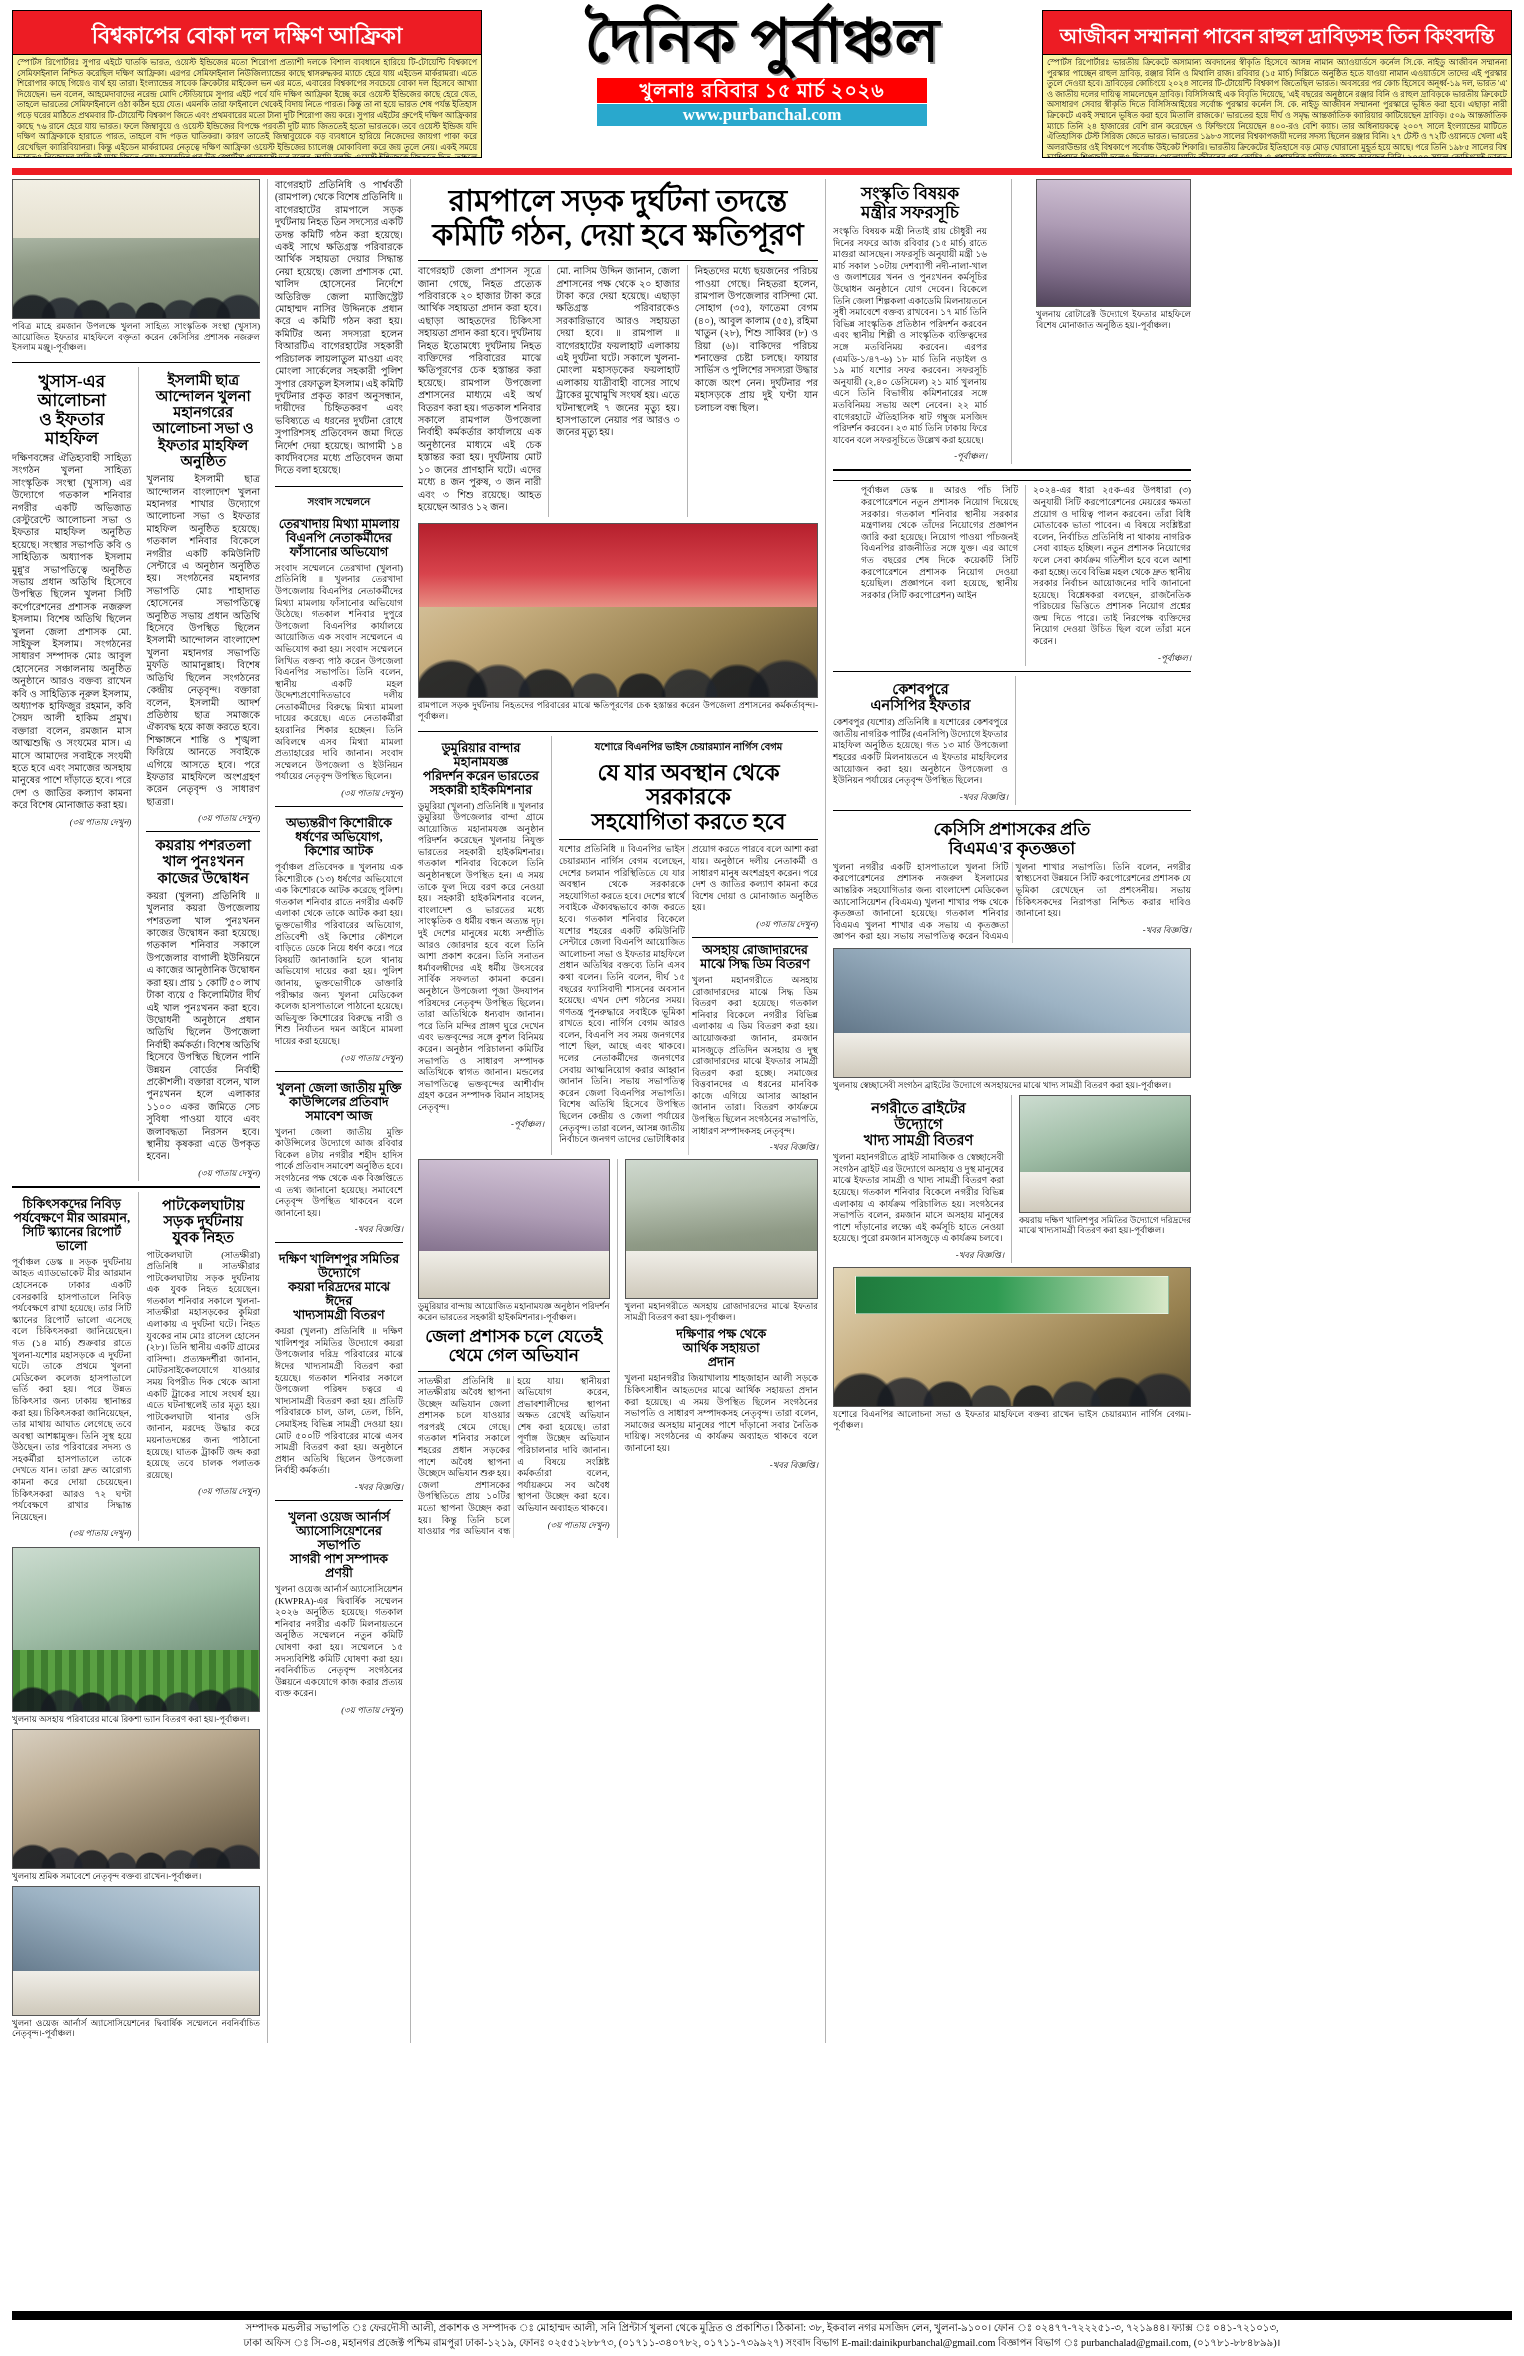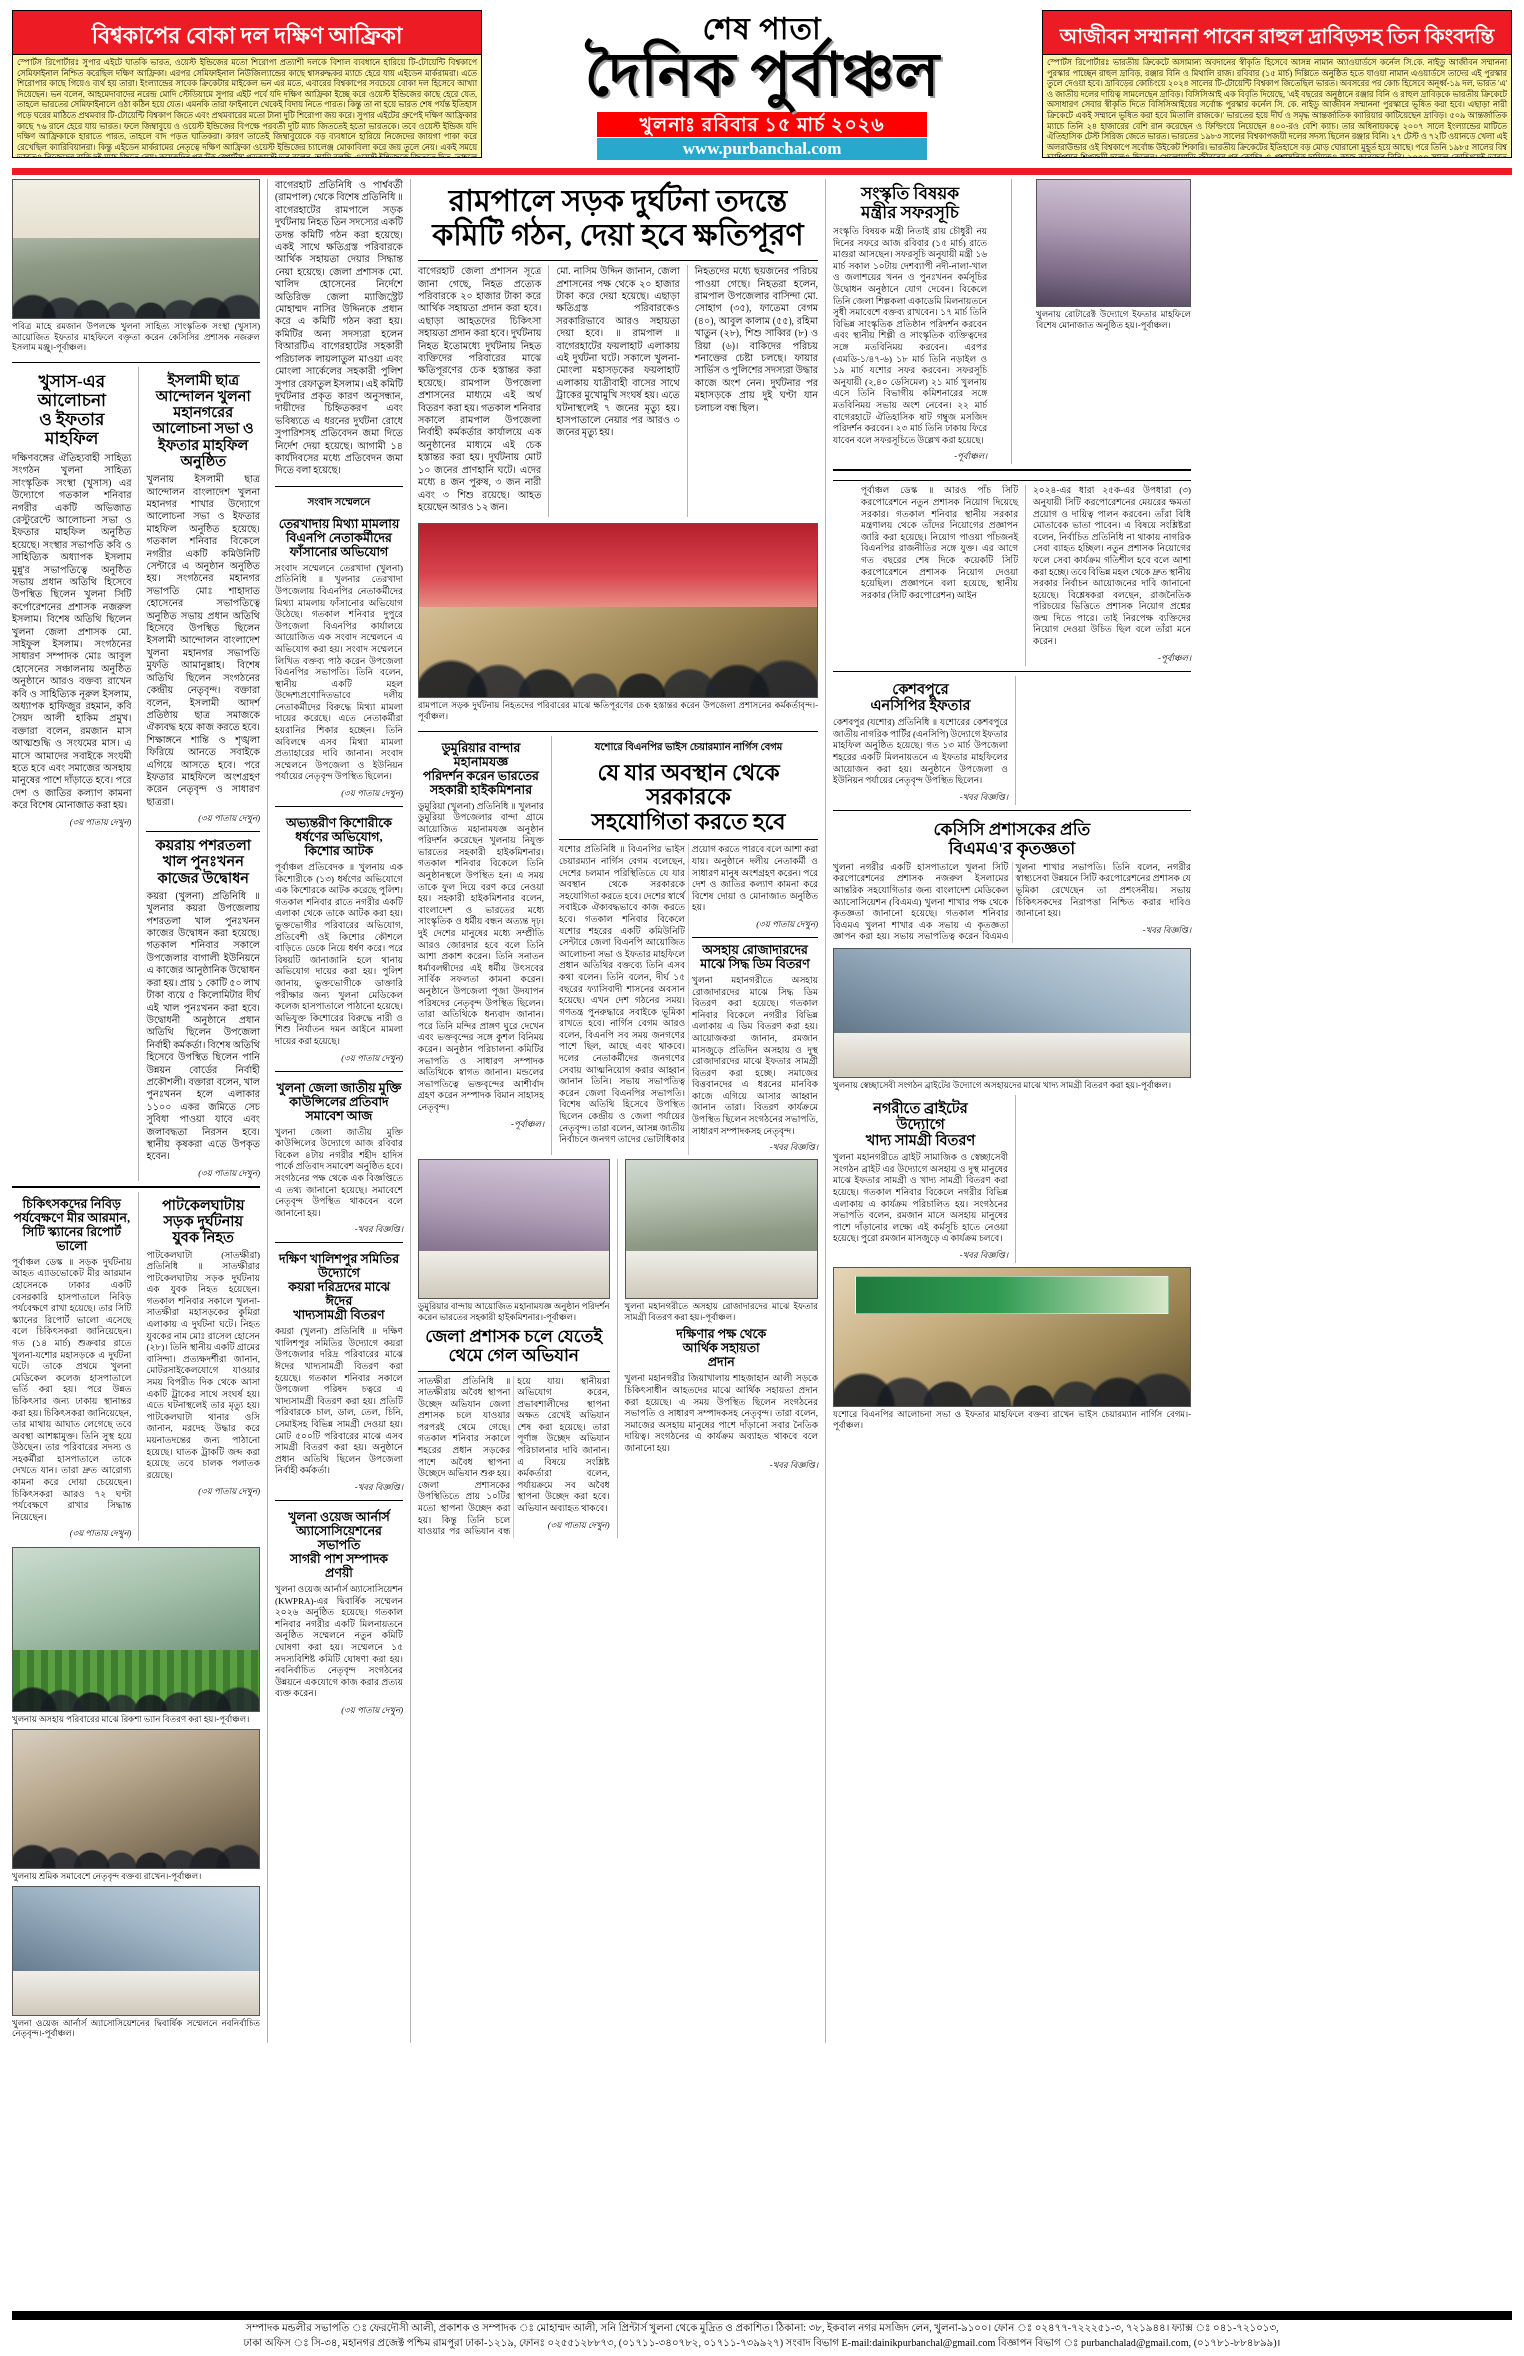--- a/index.html
+++ b/index.html
@@ -126,21 +126,20 @@
 <div class="page">
 
   <div class="masthead">
 
     <div class="mh-side">
       <div class="mh-title">বিশ্বকাপের বোকা দল দক্ষিণ আফ্রিকা</div>
       <div class="mh-body">স্পোর্টস রিপোর্টারঃ সুপার এইটে ঘাতকি ভারত, ওয়েস্ট ইন্ডিজের মতো শিরোপা প্রত্যাশী দলকে বিশাল ব্যবধানে হারিয়ে টি-টোয়েন্টি বিশ্বকাপে সেমিফাইনাল নিশ্চিত করেছিল দক্ষিণ আফ্রিকা। এরপর সেমিফাইনাল নিউজিল্যান্ডের কাছে শ্বাসরুদ্ধকর ম্যাচে হেরে যায় এইডেন মার্করামরা। এতে শিরোপার কাছে গিয়েও ব্যর্থ হয় তারা। ইংল্যান্ডের সাবেক ক্রিকেটার মাইকেল ভন এর মতে, এবারের বিশ্বকাপের সবচেয়ে বোকা দল হিসেবে আখ্যা দিয়েছেন। ভন বলেন, আহমেদাবাদের নরেন্দ্র মোদি স্টেডিয়ামে সুপার এইট পর্বে যদি দক্ষিণ আফ্রিকা ইচ্ছে করে ওয়েস্ট ইন্ডিজের কাছে হেরে যেত, তাহলে ভারতের সেমিফাইনালে ওঠা কঠিন হয়ে যেত। এমনকি তারা ফাইনালে থেকেই বিদায় নিতে পারত। কিন্তু তা না হয়ে ভারত শেষ পর্যন্ত ইতিহাস গড়ে ঘরের মাঠিতে প্রথমবার টি-টোয়েন্টি বিশ্বকাপ জিতে এবং প্রথমবারের মতো টানা দুটি শিরোপা জয় করে। সুপার এইটের গ্রুপেই দক্ষিণ আফ্রিকার কাছে ৭৬ রানে হেরে যায় ভারত। ফলে জিম্বাবুয়ে ও ওয়েস্ট ইন্ডিজের বিপক্ষে পরবর্তী দুটি ম্যাচ জিততেই হতো ভারতকে। তবে ওয়েস্ট ইন্ডিজ যদি দক্ষিণ আফ্রিকাকে হারাতে পারত, তাহলে বাদ পড়ত ঘাতিকরা। কারণ তাতেই জিম্বাবুয়েকে বড় ব্যবধানে হারিয়ে নিজেদের জায়গা পাকা করে রেখেছিল ক্যারিবিয়ানরা। কিন্তু এইডেন মার্করামের নেতৃত্বে দক্ষিণ আফ্রিকা ওয়েস্ট ইন্ডিজের চ্যালেঞ্জ মোকাবিলা করে জয় তুলে নেয়। একই সময়ে ভারতও নিজেদের বাকি দুই ম্যাচ জিতে নেয়। কয়েকদিন পর 'টক স্পোর্টস' পডকাস্টে ভন বলেন, আমি বলছি, ওয়েস্ট ইন্ডিজকে জিততে দিত, তাহলে ভারত ছিটকে যেত। সেই সুযোগে দক্ষিণ আফ্রিকা আসলে ভারতের এগিয়ে যাওয়ার পথ খুলে দেয়। এরপর ইংল্যান্ডকে হারিয়ে ভারত ফাইনালে ওঠে। তাকে দেওয়াই কৌশল হওয়া উচিত। তার মতে, সেই সুযোগই হাতছাড়া করে দক্ষিণ আফ্রিকা, ফাইনালে ভারত ক্যারিবিয়ানকে ৯৬ রানে হারিয়ে শিরোপা জেতে ভারত।</div>
     </div>
 
     <div class="mh-center">
-      <div class="mh-shesh">শেষ পাতা</div>
       <div class="mh-logo">দৈনিক পুর্বাঞ্চল</div>
       <div class="mh-date">খুলনাঃ রবিবার ১৫ মার্চ  ২০২৬</div>
       <div class="mh-url">www.purbanchal.com</div>
     </div>
 
     <div class="mh-side">
       <div class="mh-title" style="font-size:20px;">আজীবন সম্মাননা পাবেন রাহুল দ্রাবিড়সহ তিন কিংবদন্তি</div>
       <div class="mh-body">স্পোর্টস রিপোর্টারঃ ভারতীয় ক্রিকেটে অসামান্য অবদানের স্বীকৃতি হিসেবে আসন্ন নামান অ্যাওয়ার্ডসে কর্নেল সি.কে. নাইডু আজীবন সম্মাননা পুরস্কার পাচ্ছেন রাহুল দ্রাবিড়, রঞ্জার বিনি ও মিথালি রাজ। রবিবার (১৫ মার্চ) দিল্লিতে অনুষ্ঠিত হতে যাওয়া নামান এওয়ার্ডসে তাদের এই পুরস্কার তুলে দেওয়া হবে। দ্রাবিড়ের কোচিংয়ে ২০২৪ সালের টি-টোয়েন্টি বিশ্বকাপ জিতেছিল ভারত। অবসরের পর কোচ হিসেবে অনূর্ধ্ব-১৯ দল, ভারত 'এ' ও জাতীয় দলের দায়িত্ব সামলেছেন দ্রাবিড়। বিসিসিআই এক বিবৃতি দিয়েছে, 'এই বছরের অনুষ্ঠানে রঞ্জার বিনি ও রাহুল দ্রাবিড়কে ভারতীয় ক্রিকেটে অসাধারণ সেবার স্বীকৃতি দিতে বিসিসিআইয়ের সর্বোচ্চ পুরস্কার কর্নেল সি. কে. নাইডু আজীবন সম্মাননা পুরস্কারে ভূষিত করা হবে। এছাড়া নারী ক্রিকেটে একই সম্মানে ভূষিত করা হবে মিতালি রাজকে।' ভারতের হয়ে দীর্ঘ ও সমৃদ্ধ আন্তর্জাতিক ক্যারিয়ার কাটিয়েছেন দ্রাবিড়। ৫০৯ আন্তর্জাতিক ম্যাচে তিনি ২৪ হাজারের বেশি রান করেছেন ও ফিল্ডিংয়ে নিয়েছেন ৪০০-রও বেশি ক্যাচ। তার অধিনায়কত্বে ২০০৭ সালে ইংল্যান্ডের মাটিতে ঐতিহাসিক টেস্ট সিরিজ জেতে ভারত। ভারতের ১৯৮৩ সালের বিশ্বকাপজয়ী দলের সদস্য ছিলেন রঞ্জার বিনি। ২৭ টেস্ট ও ৭২টি ওয়ানডে খেলা এই অলরাউন্ডার ওই বিশ্বকাপে সর্বোচ্চ উইকেট শিকারি। ভারতীয় ক্রিকেটের ইতিহাসে বড় মোড় ঘোরানো মুহূর্ত হয়ে আছে। পরে তিনি ১৯৮৫ সালের বিশ্ব চ্যাম্পিয়ন-শিপজয়ী দলেও ছিলেন। খেলোয়াড়ি জীবনের পর কোচিং ও প্রশাসনিক দায়িত্বেও কাজ করেছেন বিনি। ২০০০ সালে কোচিংয়েই ভারত অনূর্ধ্ব-১৯ বিশ্বকাপ জেতে। অন্যদিকে নারী ক্রিকেটে দীর্ঘদিন ভারতের মুখ ছিলেন মিথালি রাজ। ৩৩৩ আন্তর্জাতিক ম্যাচে খেলা এই ব্যাটার নারী ক্রিকেটারদের মধ্যে প্রথম হিসেবে ১০ হাজারের বেশি আন্তর্জাতিক রান করেন।</div>
     </div>
   </div>
@@ -399,20 +398,26 @@
 
       <div style="display:flex; gap:7px;">
         <div style="width:175px;">
           <div class="hl hl-sm" style="white-space:pre-line;">নগরীতে ব্রাইটের
 উদ্যোগে
 খাদ্য সামগ্রী বিতরণ</div>
           <div class="body-txt sm">খুলনা মহানগরীতে ব্রাইট সামাজিক ও স্বেচ্ছাসেবী সংগঠন ব্রাইট এর উদ্যোগে অসহায় ও দুস্থ মানুষের মাঝে ইফতার সামগ্রী ও খাদ্য সামগ্রী বিতরণ করা হয়েছে। গতকাল শনিবার বিকেলে নগরীর বিভিন্ন এলাকায় এ কার্যক্রম পরিচালিত হয়। সংগঠনের সভাপতি বলেন, রমজান মাসে অসহায় মানুষের পাশে দাঁড়ানোর লক্ষ্যে এই কর্মসূচি হাতে নেওয়া হয়েছে। পুরো রমজান মাসজুড়ে এ কার্যক্রম চলবে।</div>
           <div class="cont">-খবর বিজ্ঞপ্তি।</div>
         </div>
         <div class="vline"></div>
+        <div style="width:176px;">
+          <div class="photo ph-f ph-people ph-table" style="height:118px;">
+              <div class="ph-inner"></div>
+            </div>
+          <div class="caption">কয়রায় দক্ষিণ খালিশপুর সমিতির উদ্যোগে দরিদ্রদের মাঝে খাদ্যসামগ্রী বিতরণ করা হয়।-পূর্বাঞ্চল।</div>
+        </div>
       </div>
 
       <div class="photo ph-d ph-people ph-banner" style="height:140px; margin-top:4px;">
           <div class="ph-inner"></div>
         </div>
       <div class="caption">যশোরে বিএনপির আলোচনা সভা ও ইফতার মাহফিলে বক্তব্য রাখেন ভাইস চেয়ারম্যান নার্গিস বেগম।-পূর্বাঞ্চল।</div>
     </div>
 
   </div>
 

